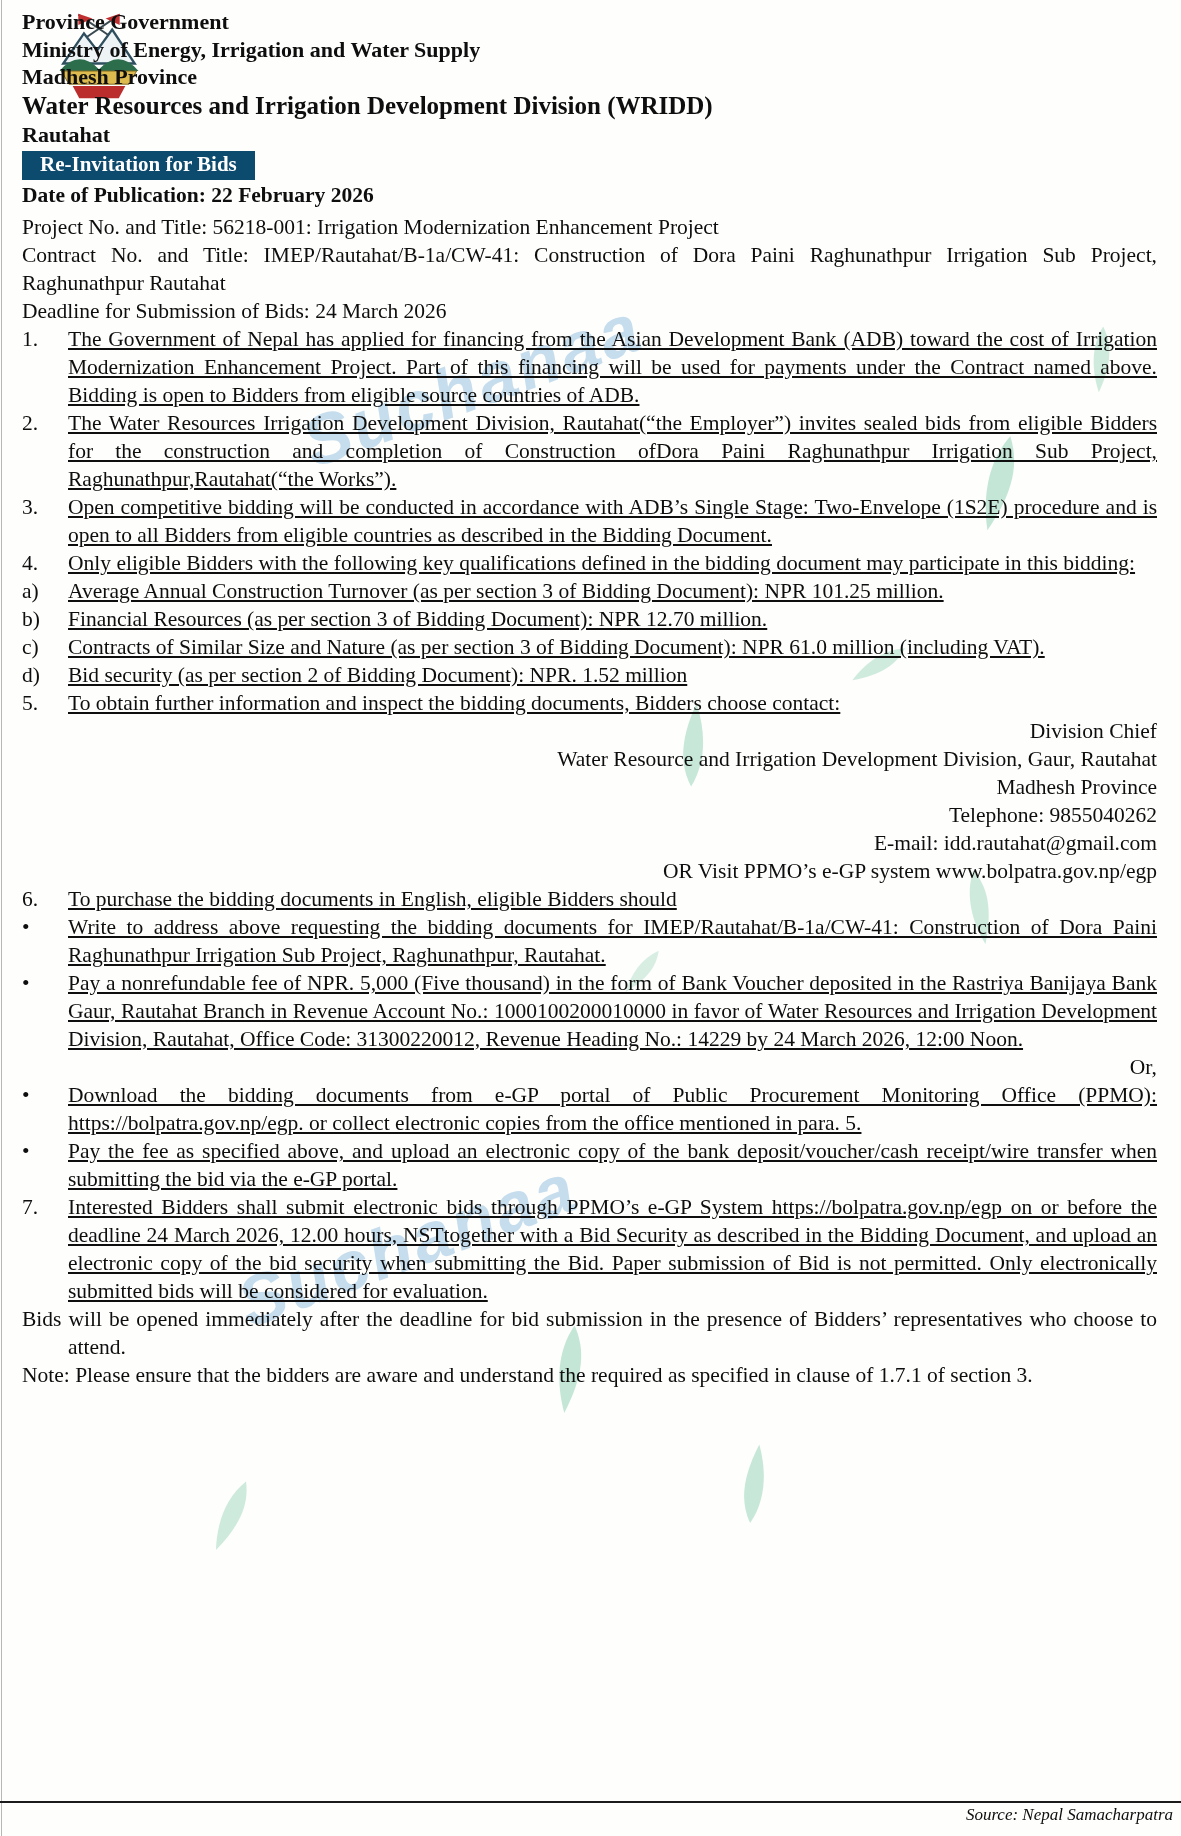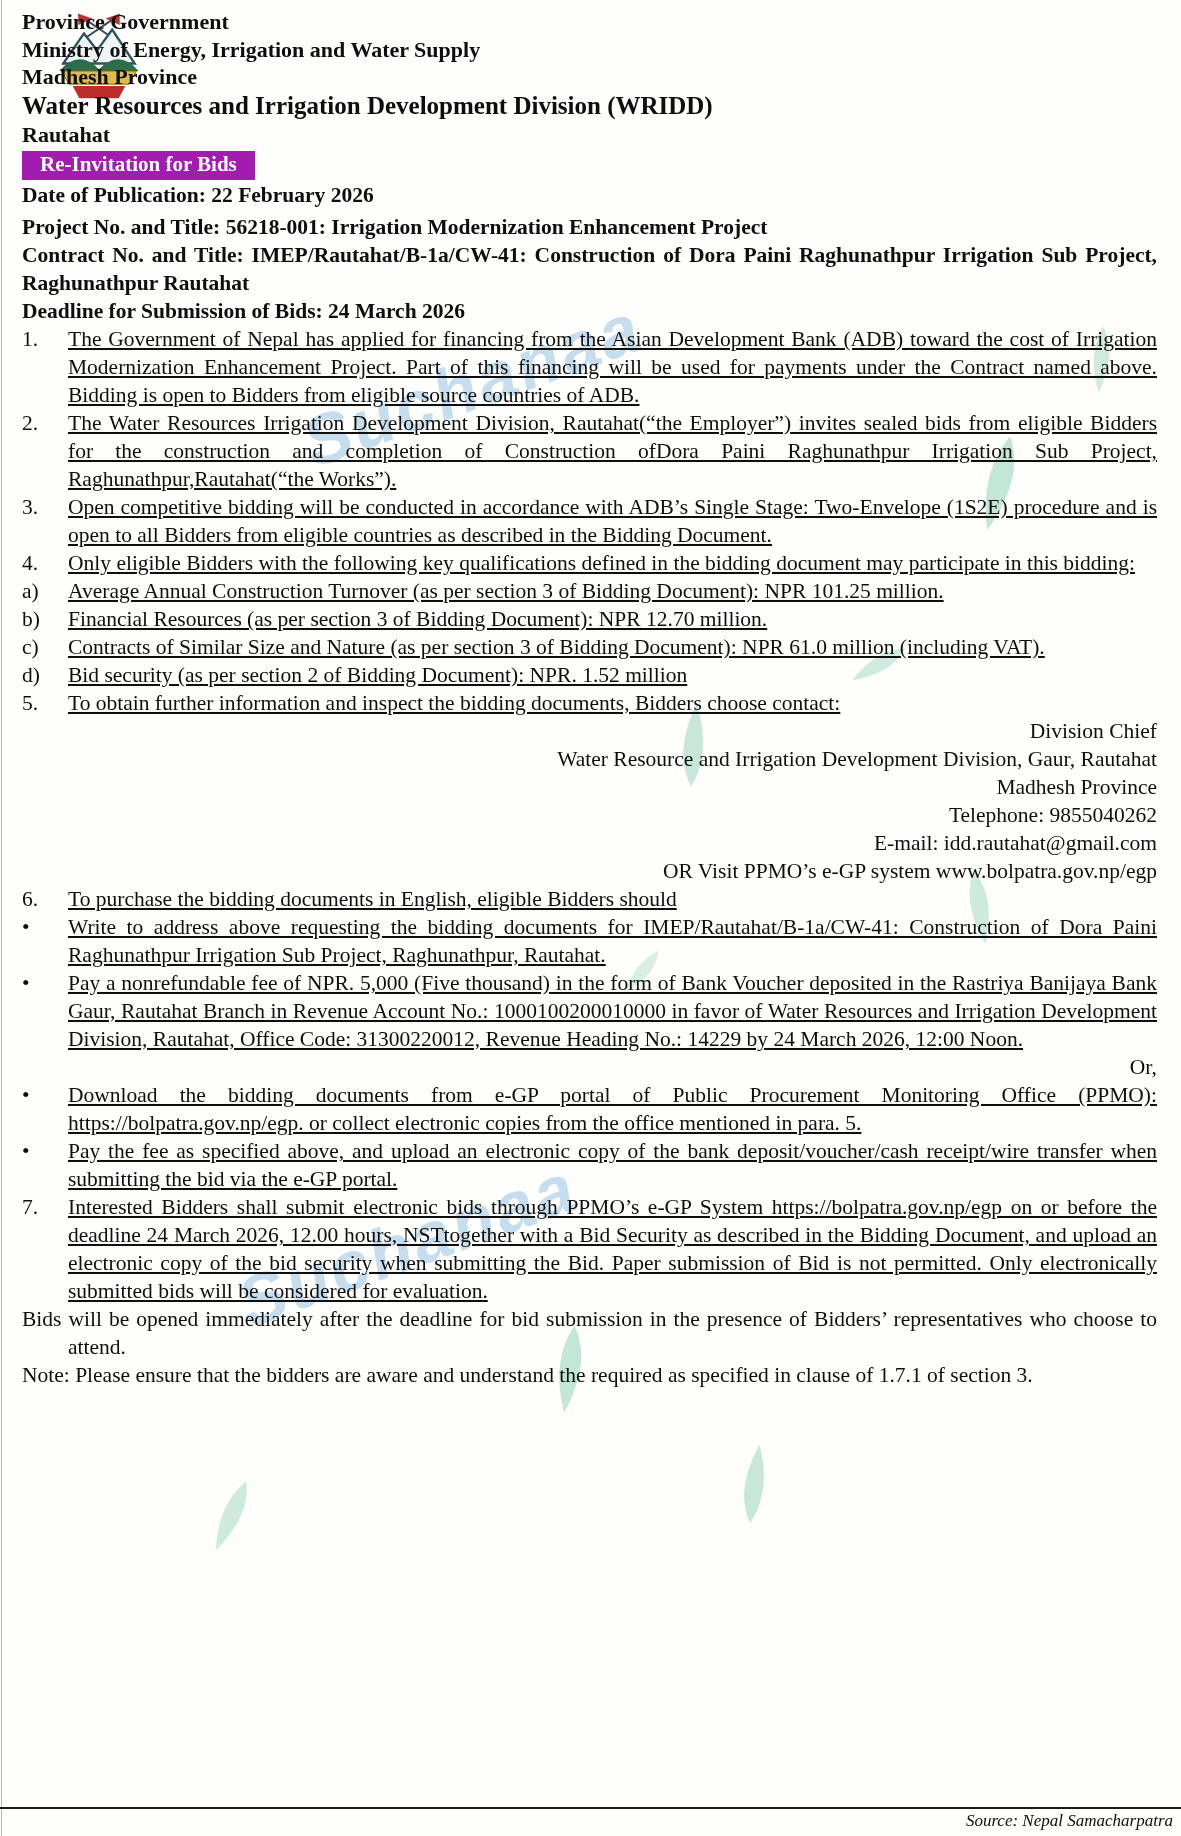--- a/index.html
+++ b/index.html
@@ -35,35 +35,35 @@
   .wm1 { left: 295px; top: 345px; }
   .wm2 { left: 230px; top: 1205px; }
   .deco { position: absolute; pointer-events: none; z-index: 1; }
   
   .content { position: relative; z-index: 2; padding: 8px 24px 0 22px; }
   .header-block { width: 968px; text-align: left; }
   .h-small  { font-weight: bold; font-size: 22px;   line-height: 27.5px; }
   .h-division { font-weight: bold; font-size: 25px; line-height: 30px; }
   .badge-row { margin: 3px 0 2px 0; }
   .badge {
-    display: inline-block; background: #a21caf; color: #fff;
+    display: inline-block; background: #0c4a6e; color: #fff;
     font-weight: bold; font-size: 21px; padding: 1px 18px 3px 18px;
   }
   .h-date { font-weight: bold; font-size: 21.5px; line-height: 27px; }
   .emblem { position: absolute; left: 52px; top: 8px; width: 94px; height: 96px; }
   .body-text { font-size: 21.5px; line-height: 28px; margin-top: 4px; }
-  .meta p { margin: 0; text-align: justify; font-weight: bold; }
+  .meta p { margin: 0; text-align: justify; }
   .li { display: flex; }
   .li .marker { flex: 0 0 46px; }
   .li .li-body { flex: 1; min-width: 0; }
   .li .li-text { text-align: justify; text-decoration: underline; }
   .subline { text-align: right; }
   .hang { margin: 0; padding-left: 46px; text-indent: -46px; text-align: justify; }
   .footer {
-    position: absolute; z-index: 2; left: 0; right: 0; bottom: 3px;
+    position: absolute; z-index: 2; left: 0; right: 0; bottom: 9px;
     border-top: 2px solid #1b1b1b;
     text-align: right;
     padding: 2px 8px 2px 16px;
     font-size: 17px;
     font-style: italic;
   }
 </style>
 </head>
 <body>
 

